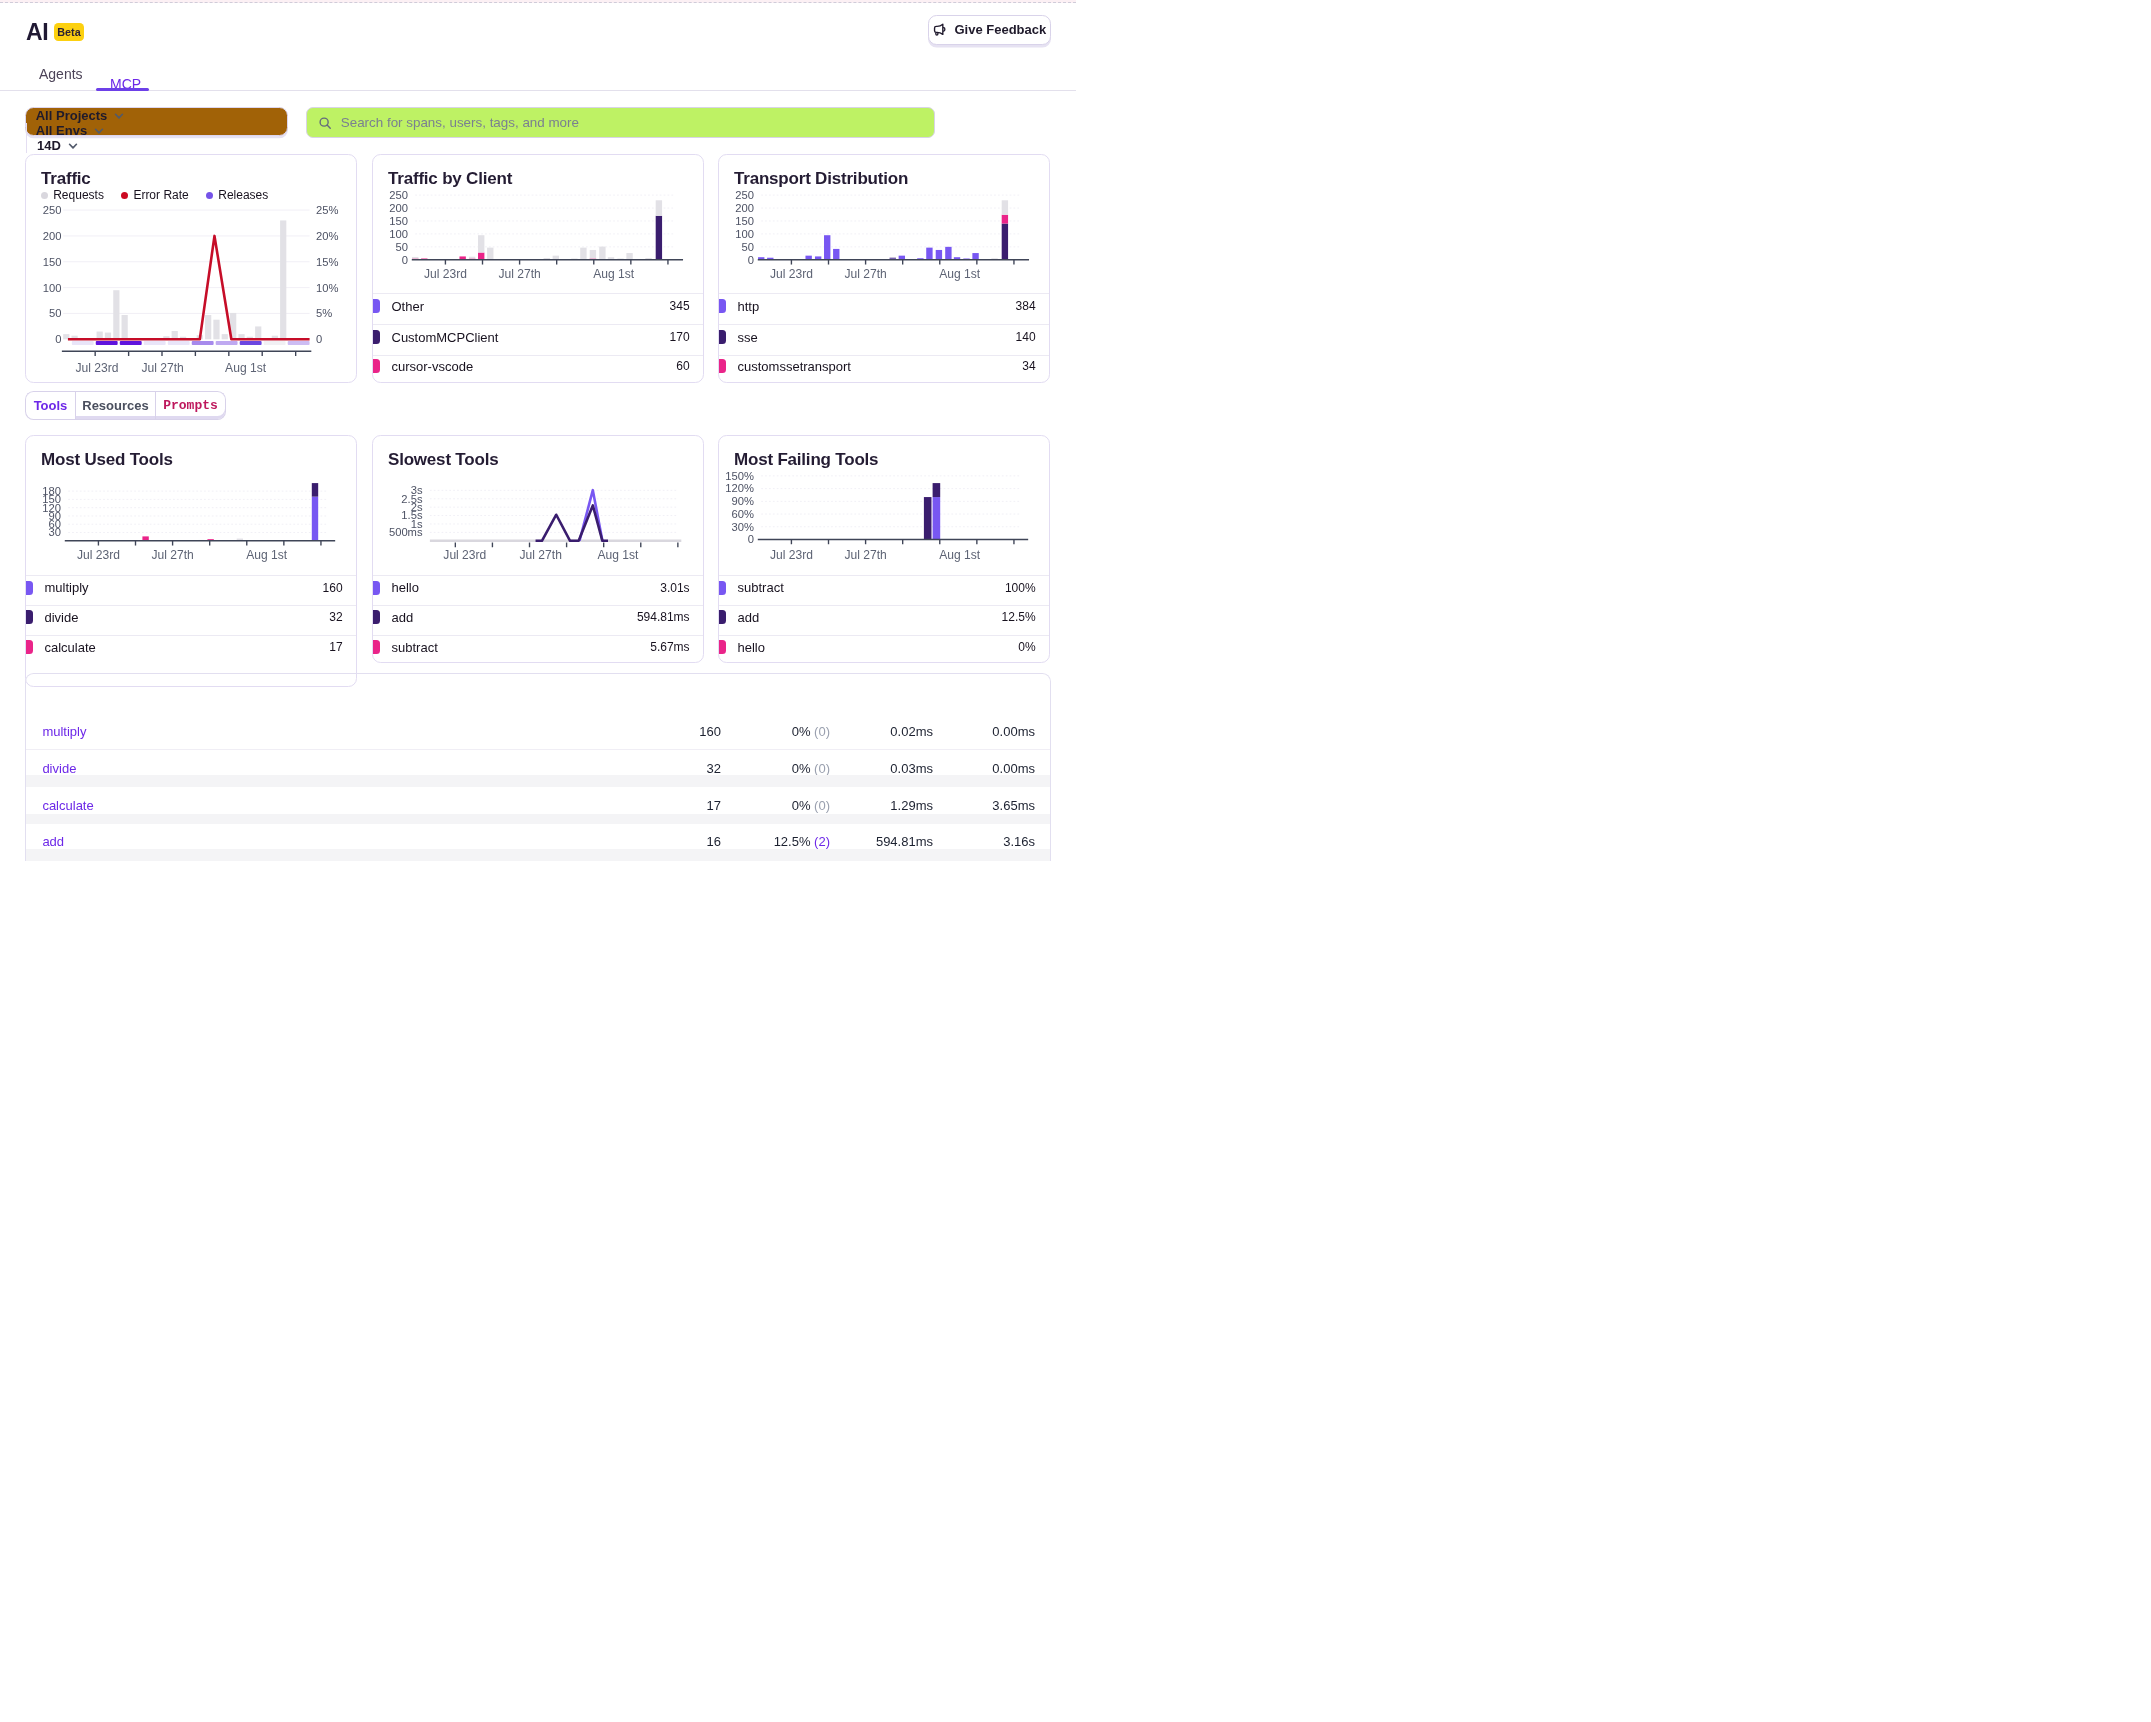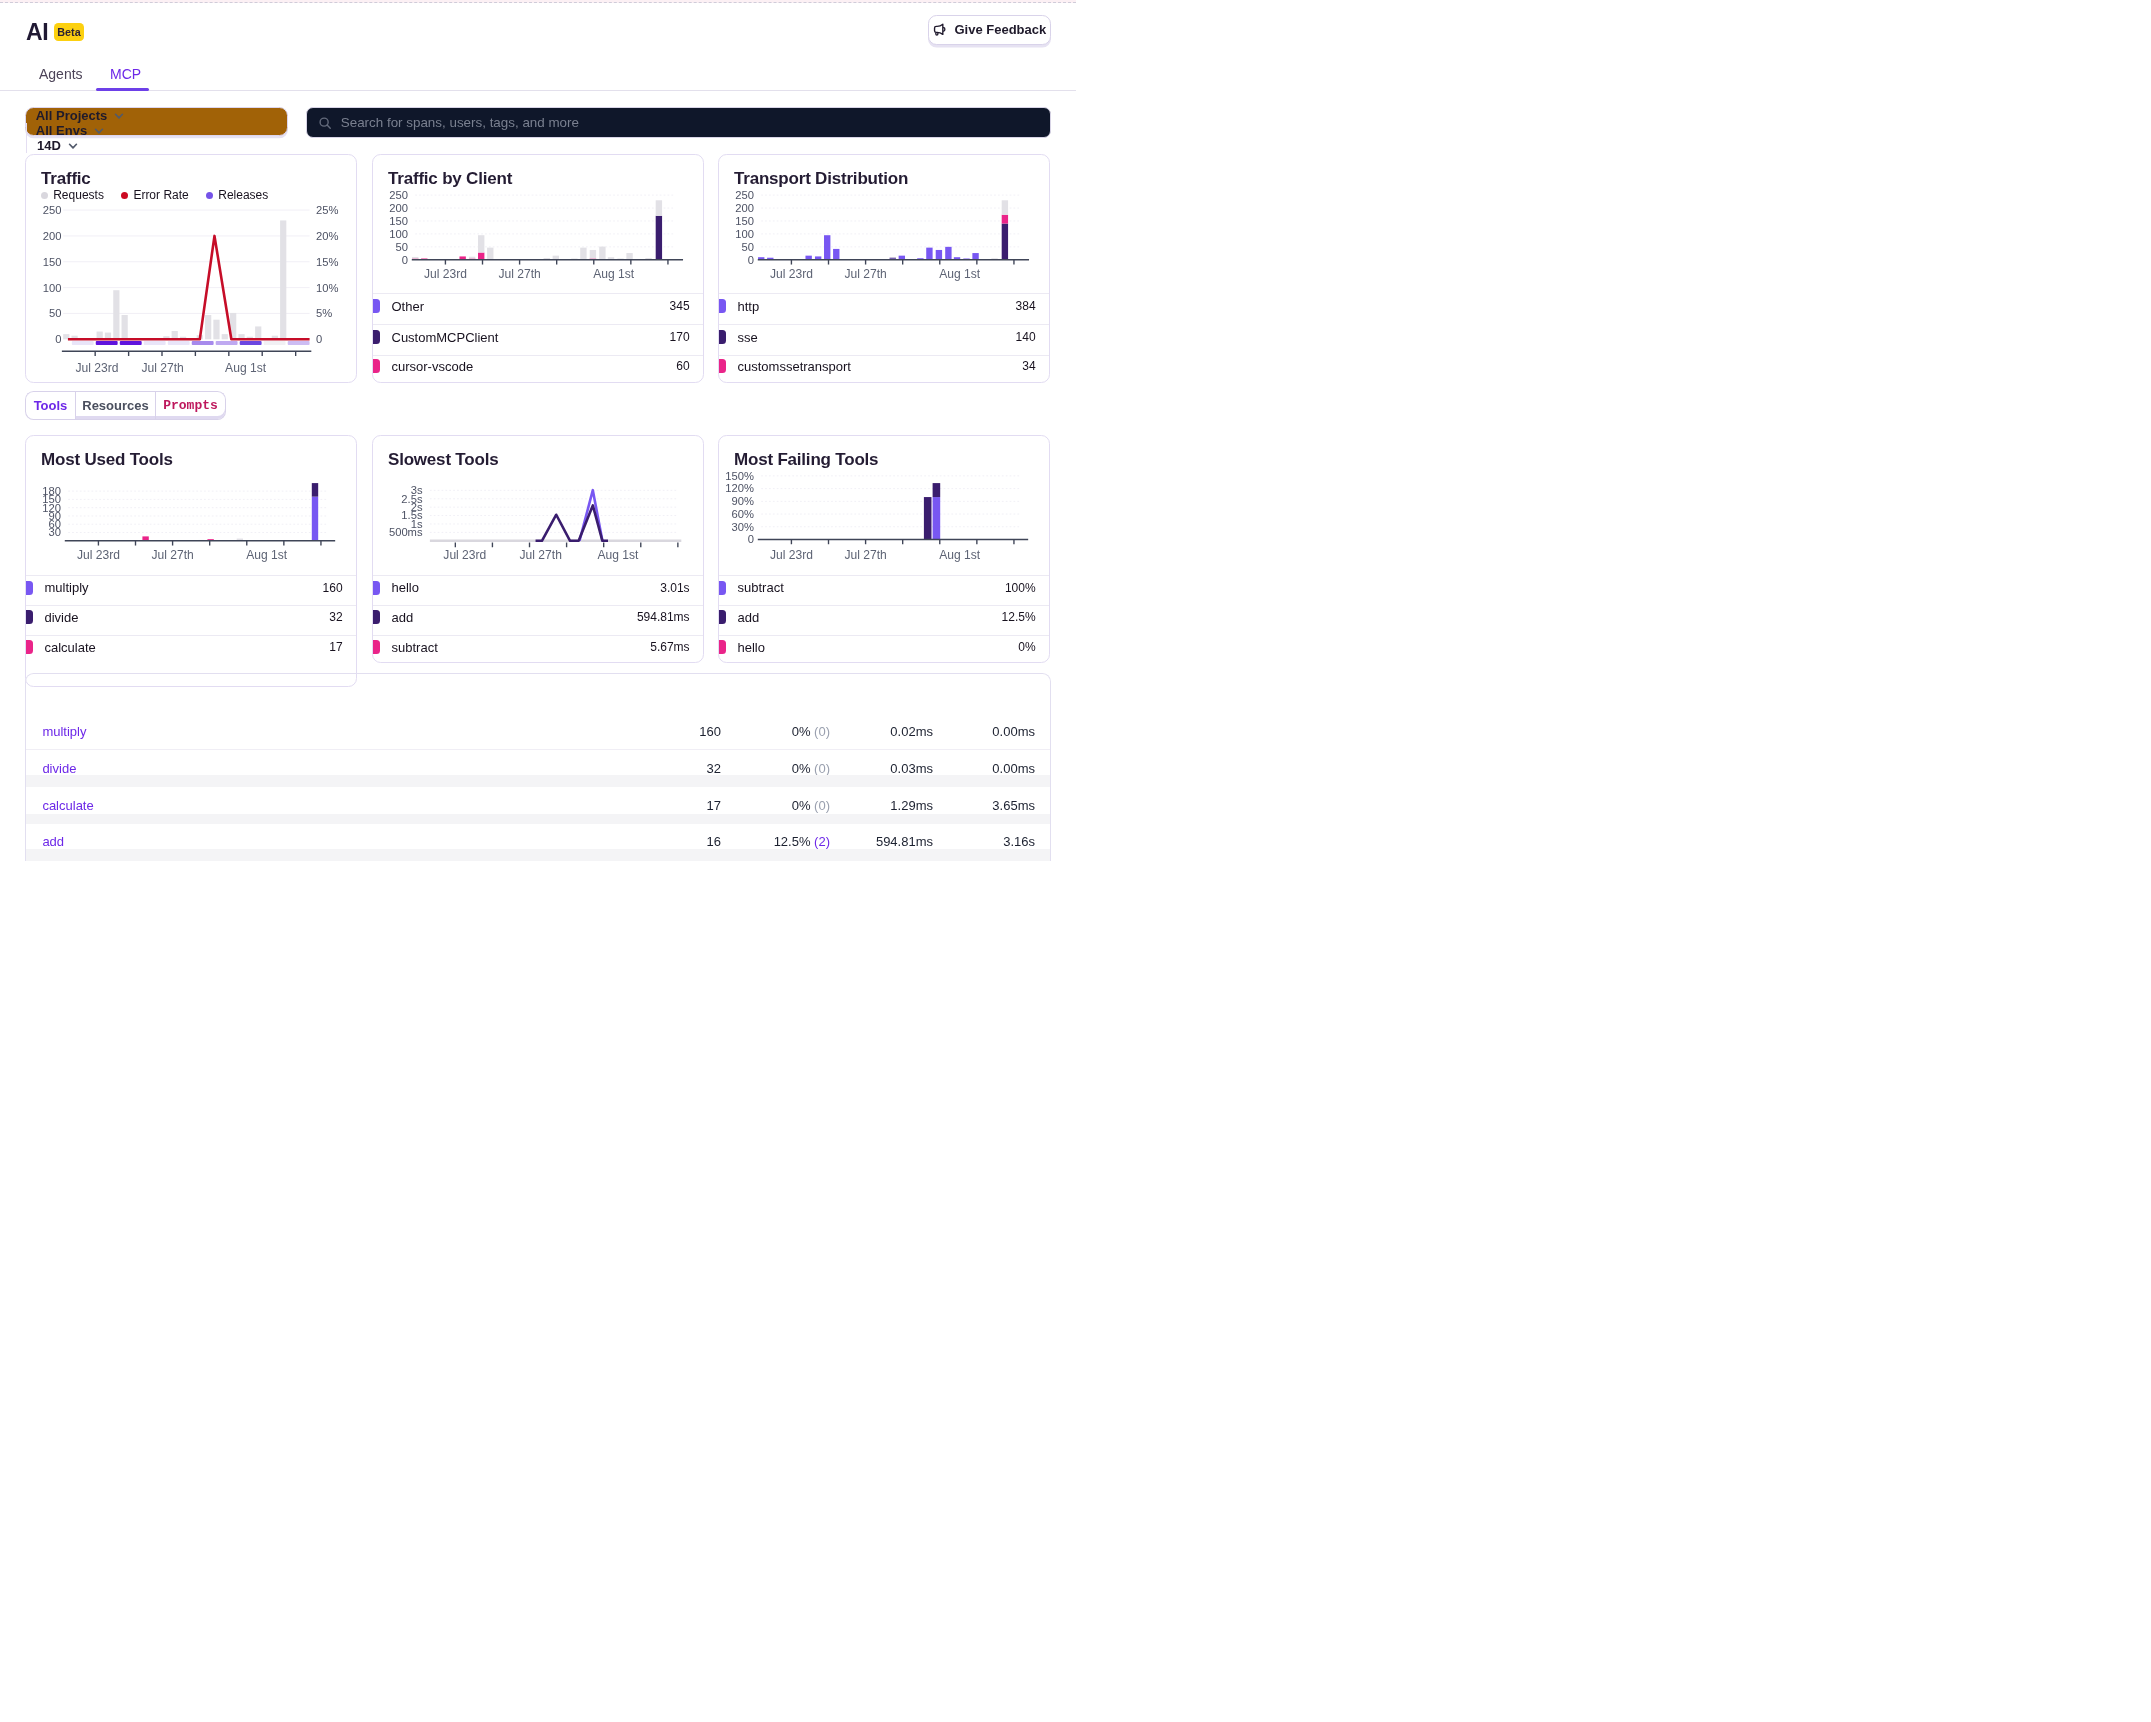--- a/index.html
+++ b/index.html
@@ -1,27 +1,27 @@
 <!DOCTYPE html>
 <html style="font-size:14px"><head><meta charset="utf-8"><style>
 * { margin:0; padding:0; box-sizing:border-box; }
 html,body { width:1076px; height:861px; background:#fff; font-family:"Liberation Sans", sans-serif; overflow:hidden; }
 .page { position:relative; width:1076px; height:861px; }
 .topstrip { position:absolute; left:0; top:0; width:100%; height:2.6px; background:#fcf0f4; border-bottom:0.9px dashed #d0ccd9; }
 .h1 { position:absolute; left:26px; top:19px; font-size:23px; font-weight:700; color:#201933; letter-spacing:-0.4px; }
 .beta { position:absolute; left:54px; top:22.5px; width:30px; height:18px; background:#fcd00f; border-radius:4.3px; font-size:10.8px; font-weight:700; color:#2b2233; text-align:center; line-height:18px; }
 .feedback { position:absolute; left:928px; top:14.7px; width:123px; height:30px; background:#fff; border:0.9px solid #d9d3ea; border-radius:8.6px; box-shadow:0 2.6px 0 #e6e2f2; font-size:13px; font-weight:700; color:#1f1a2b; display:flex; align-items:center; justify-content:center; }
 .tab-agents { position:absolute; left:39px; top:66px; font-size:14px; color:#4c4358; }
-.tab-mcp { position:absolute; left:110px; top:66px; font-size:14px; font-weight:400; color:#6d28e8; }
+.tab-mcp { position:absolute; left:110px; top:76px; font-size:14px; font-weight:400; color:#6d28e8; }
 .hdr-border { position:absolute; left:0; top:90px; width:100%; border-bottom:0.9px solid #e3e0ec; }
 .mcp-line { position:absolute; left:96px; top:88px; width:53px; height:2.6px; background:#6d40e8; border-radius:1.7px; }
 .filters { position:absolute; left:25px; top:107px; width:263px; height:29px; background:#a16207; border:1.3px solid #ddd6ef; border-radius:8.6px; box-shadow:0 2.2px 0 #e6e2f2; display:flex;flex-direction:column; }
 .fseg { display:flex; align-items:center; justify-content:center; font-size:13px; font-weight:700; color:#1f1a2b; }
 .fseg + .fseg { border-left:1.3px solid #e4def2; }
-.search { position:absolute; left:306px; top:107px; width:745px; height:31px; background:#0f172a; border:0.9px solid #d8d4e6; border-radius:7px; display:flex; align-items:center; padding-left:11.2px; }
+.search { position:absolute; left:306px; top:107px; width:629px; height:31px; background:#bef264; border:0.9px solid #d8d4e6; border-radius:7px; display:flex; align-items:center; padding-left:11.2px; }
 .search span { font-size:13.4px; color:#7a8090; margin-left:8.6px; }
 .card { position:absolute; background:#fff; border:0.9px solid #e2dcf2; border-radius:8.6px; }
 .ctitle { position:absolute; left:15px; top:14px; font-size:17px; font-weight:700; color:#241c33; letter-spacing:-0.2px; }
 .csvg { position:absolute; left:0; }
 .lrow { position:absolute; left:0; width:100%; border-top:0.9px solid #eceaf3; display:flex; align-items:center; padding-bottom:6px; }
 .sw { width:6.5px; height:14px; border-radius:0 3.5px 3.5px 0; margin-right:12px; flex:none; }
 .llab { font-size:13px; color:#18121f; }
 .lval { margin-left:auto; margin-right:13.4px; font-size:12px; color:#18121f; }
 .leg1 { position:absolute; left:15px; top:33px; display:flex; align-items:center; font-size:12px; color:#18121f; }
 .leg1 .dot { width:7px; height:7px; border-radius:50%; margin-right:5.2px; }

